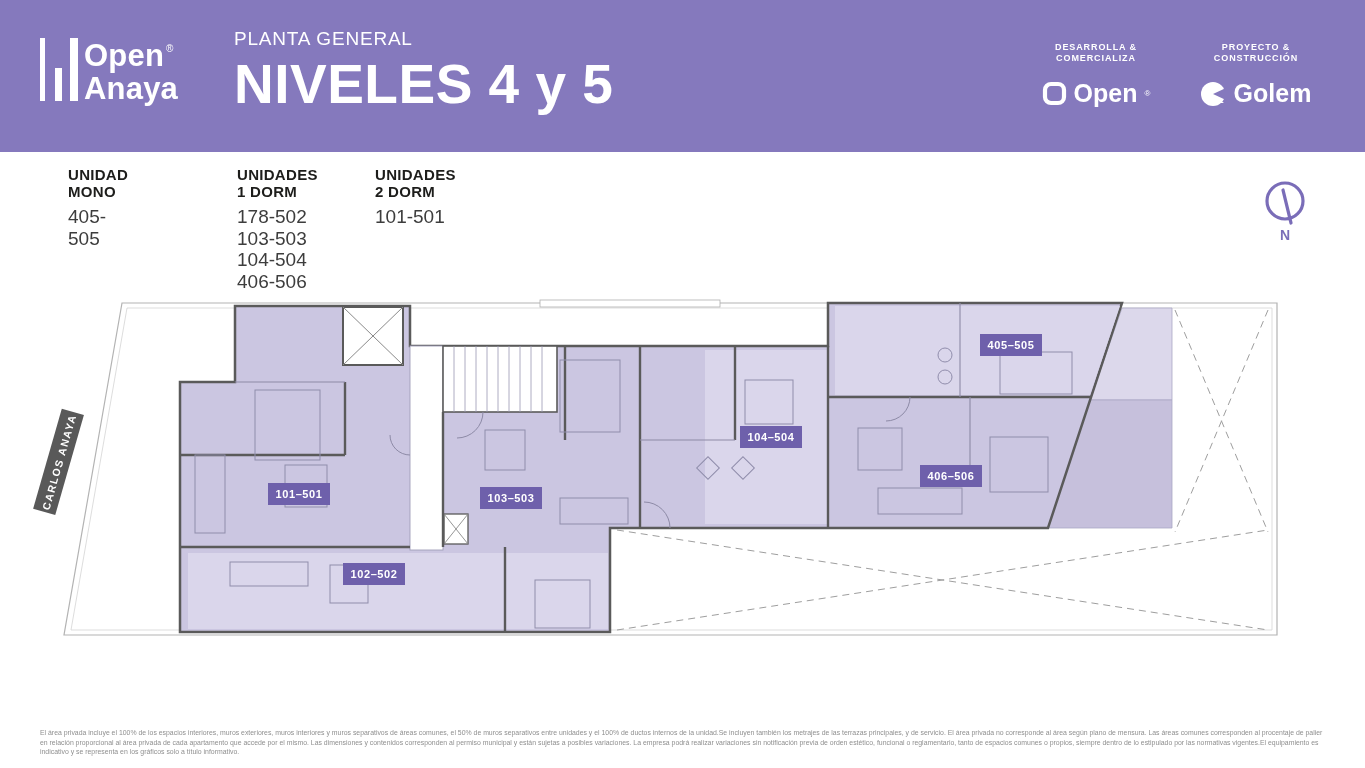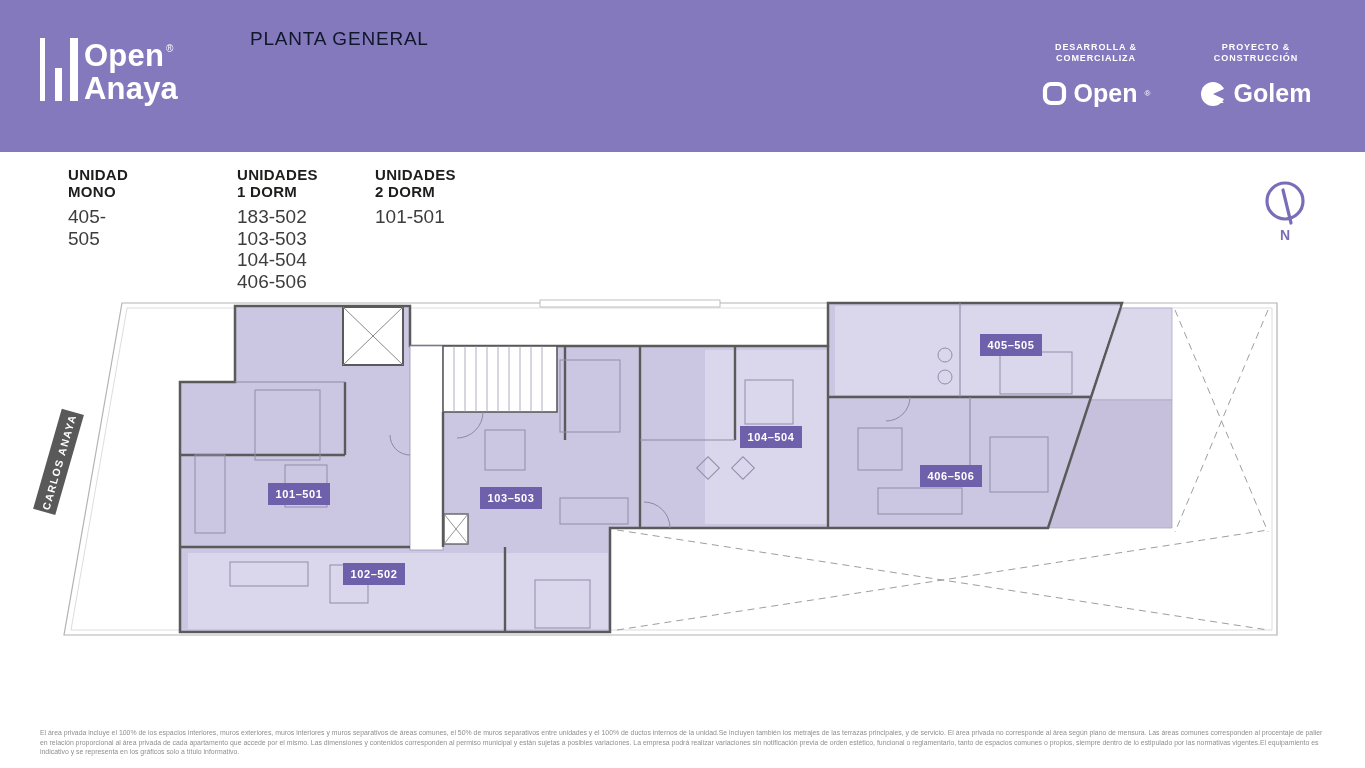--- a/index.html
+++ b/index.html
@@ -9,21 +9,21 @@
   
   .header{position:absolute;left:0;top:0;width:1365px;height:152px;background:#8579bd;}
   .logo-bars{position:absolute;left:40px;top:37px;width:40px;height:64px;}
   .logo-bars .b{position:absolute;bottom:0;background:#fff;}
   .b1{left:0;width:5px;height:63px;}
   .b2{left:15px;width:7px;height:33px;}
   .b3{left:30px;width:8px;height:63px;}
   .logo-text{position:absolute;left:84px;top:32px;color:#fff;font-weight:700;
              font-size:31px;line-height:33px;letter-spacing:.2px;}
   .logo-text sup{font-size:10px;font-weight:400;vertical-align:14px;margin-left:2px;}
-  .title-block{position:absolute;left:250px;top:28px;color:#0f172a;}
+  .title-block{position:absolute;left:234px;top:28px;color:#ffffff;}
   .subtitle{font-size:19px;font-weight:500;letter-spacing:.8px;}
   .big-title{font-size:55px;font-weight:600;letter-spacing:.5px;margin-top:2px;}
 
   .partner{position:absolute;top:42px;color:#fff;text-align:center;}
   .partner.p1{left:1034px;width:124px;}
   .partner.p2{left:1190px;width:132px;}
   .partner .role{font-size:9px;font-weight:700;letter-spacing:.9px;line-height:11px;}
   .partner .logo-row{margin-top:15px;display:flex;align-items:center;justify-content:center;gap:7px;}
   .partner .brand{font-size:25px;font-weight:700;}
   .partner .brand.gol{font-weight:600;}
@@ -59,20 +59,21 @@
     <div class="b b2"></div>
     <div class="b b3"></div>
   </div>
   <div class="logo-text">
     <div><span>Open</span><sup>®</sup></div>
     <div>Anaya</div>
   </div>
 
   <div class="title-block">
     <div class="subtitle">PLANTA GENERAL</div>
+    <div class="big-title">NIVELES 4 y 5</div>
   </div>
 
   <div class="partner p2">
     <div class="role">PROYECTO &amp;</div>
     <div class="role">CONSTRUCCIÓN</div>
     <div class="logo-row">
       <svg width="26" height="26" viewBox="0 0 26 26">
         <circle cx="12" cy="13" r="12" fill="#ffffff"></circle>
         <polygon points="12,13 27,6 27,20" fill="#8579bd"></polygon>
         <polygon points="14,15 23,22 13,22" fill="#ffffff"></polygon>
@@ -97,21 +98,21 @@
 <div class="legend">
   <div class="leg-col c1">
     <div class="leg-head">UNIDAD MONO</div>
     <div class="leg-items">
       <div>405-505</div>
     </div>
   </div>
   <div class="leg-col c2">
     <div class="leg-head">UNIDADES 1 DORM</div>
     <div class="leg-items">
-      <div>183-502</div>
+      <div>178-502</div>
       <div>103-503</div>
       <div>104-504</div>
       <div>406-506</div>
     </div>
   </div>
   <div class="leg-col c3">
     <div class="leg-head">UNIDADES 2 DORM</div>
     <div class="leg-items">
       <div>101-501</div>
     </div>

